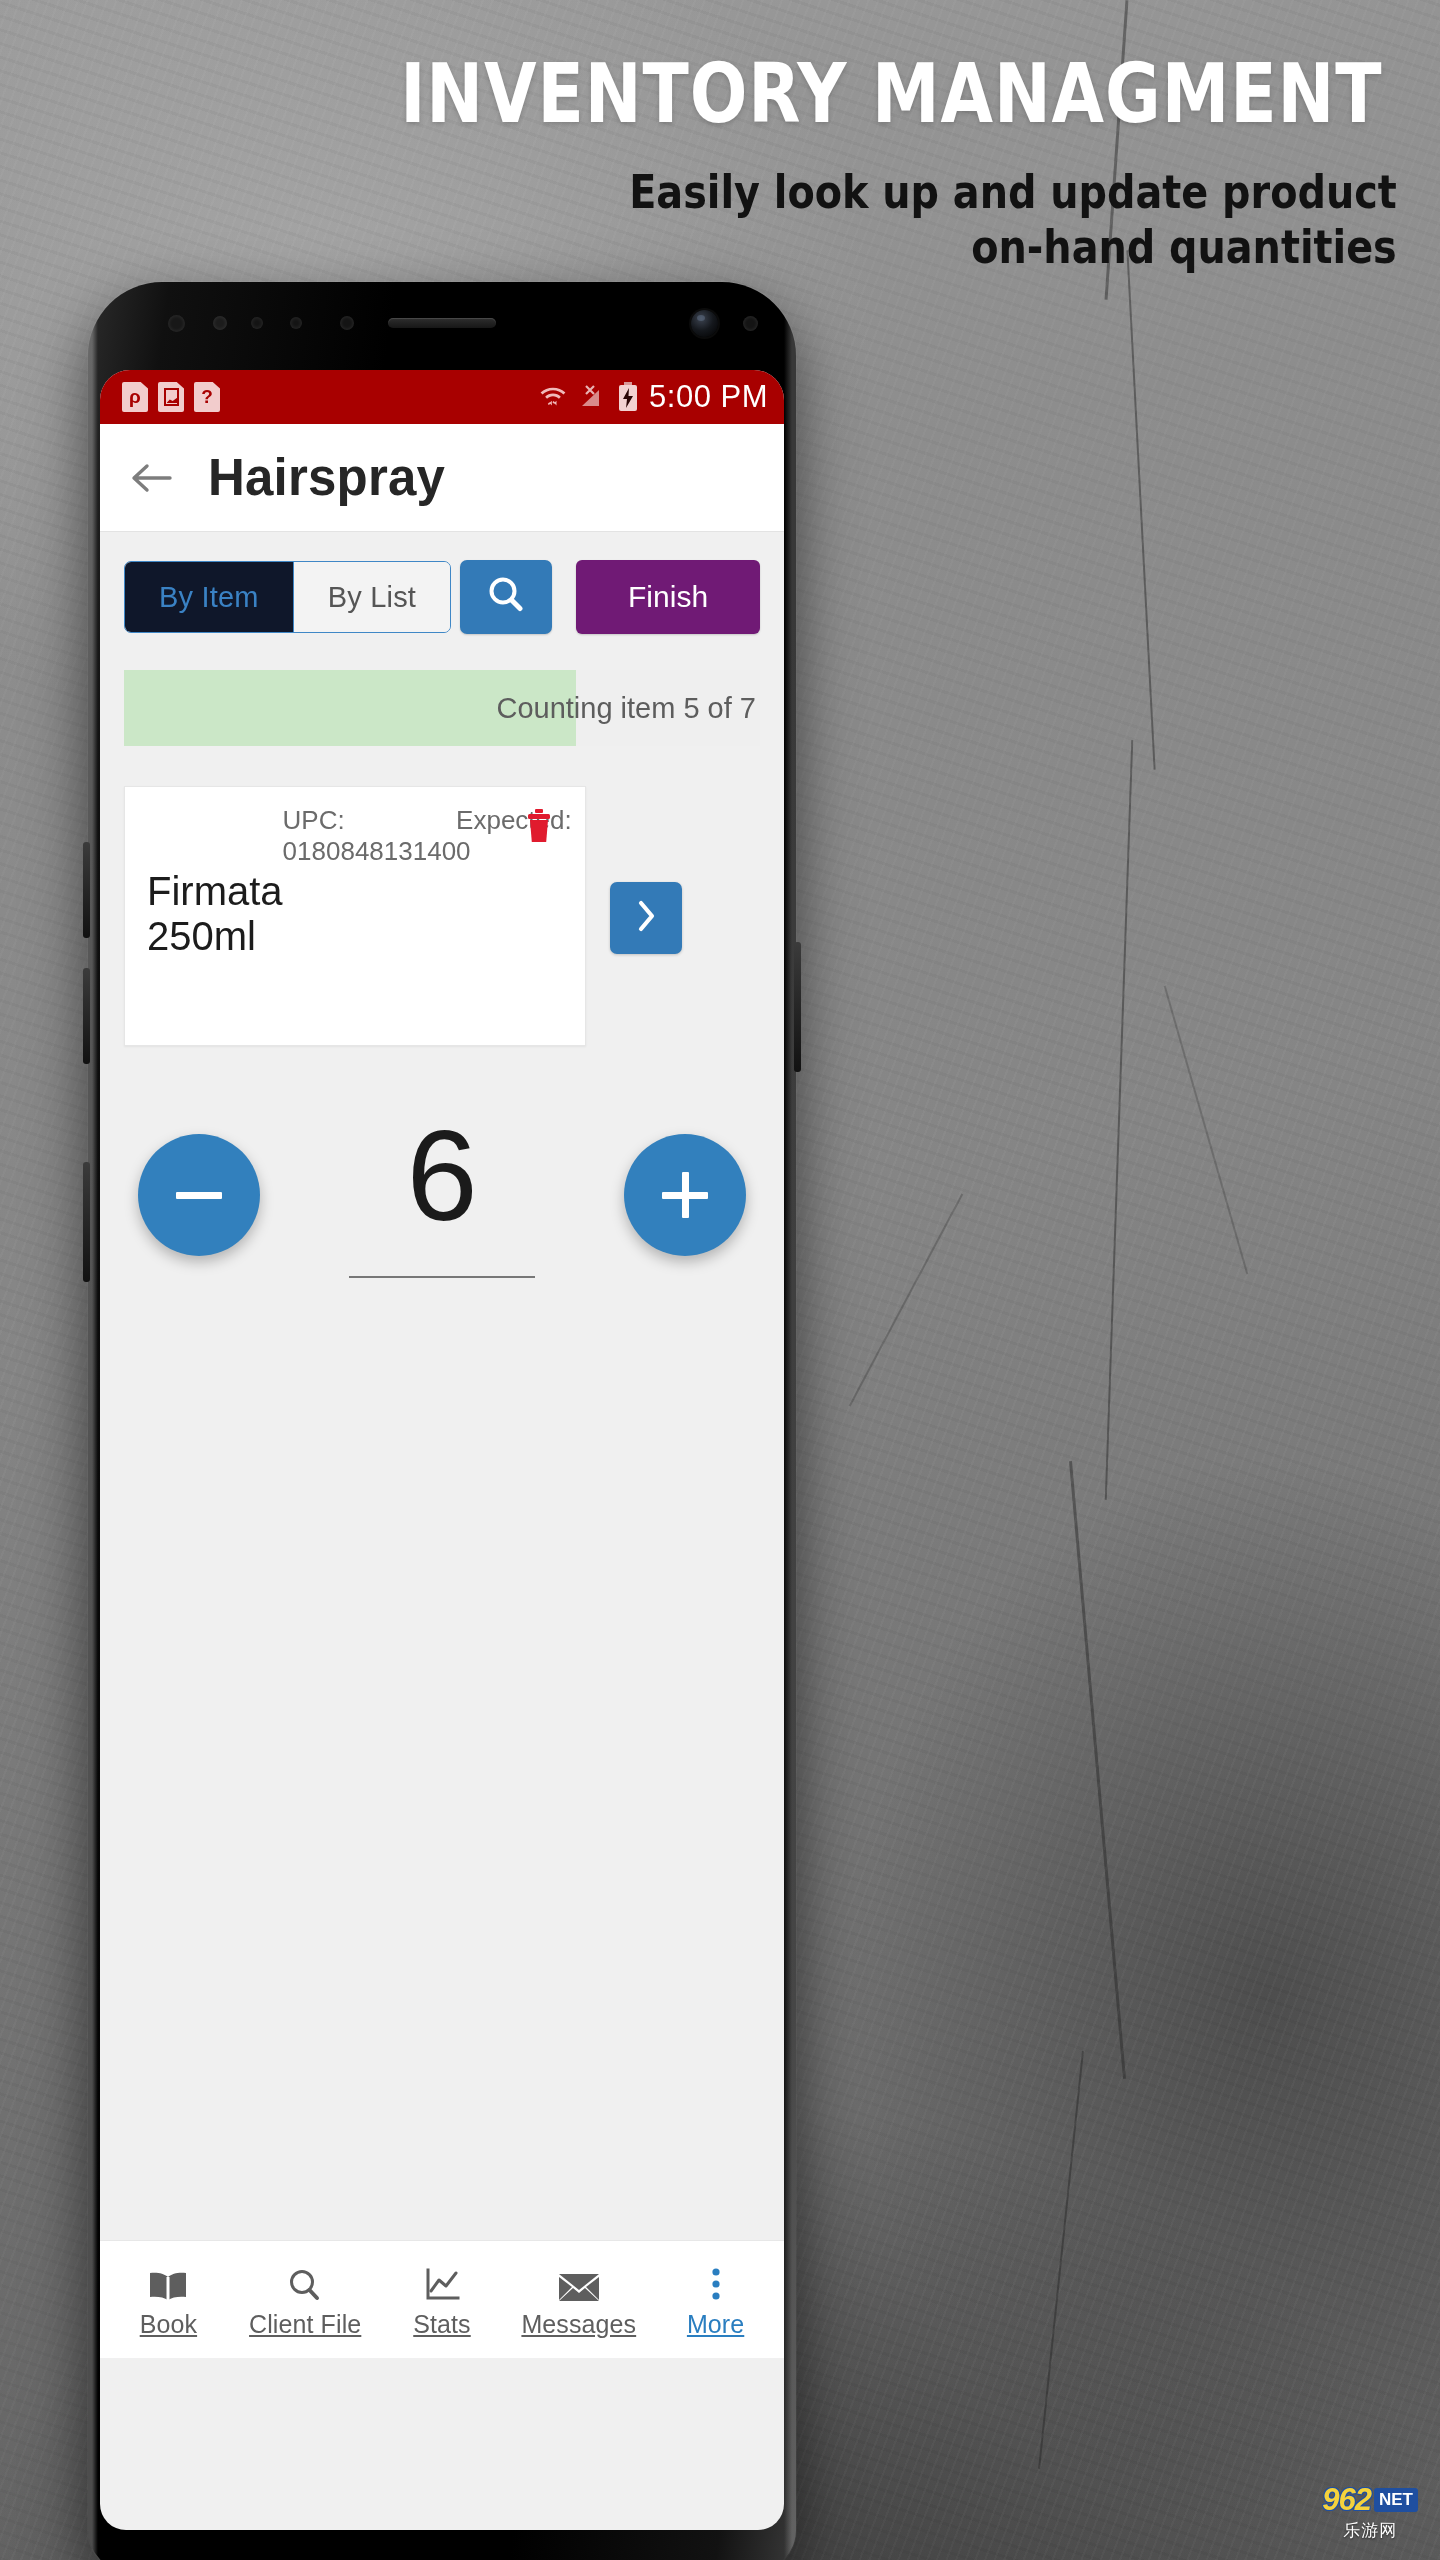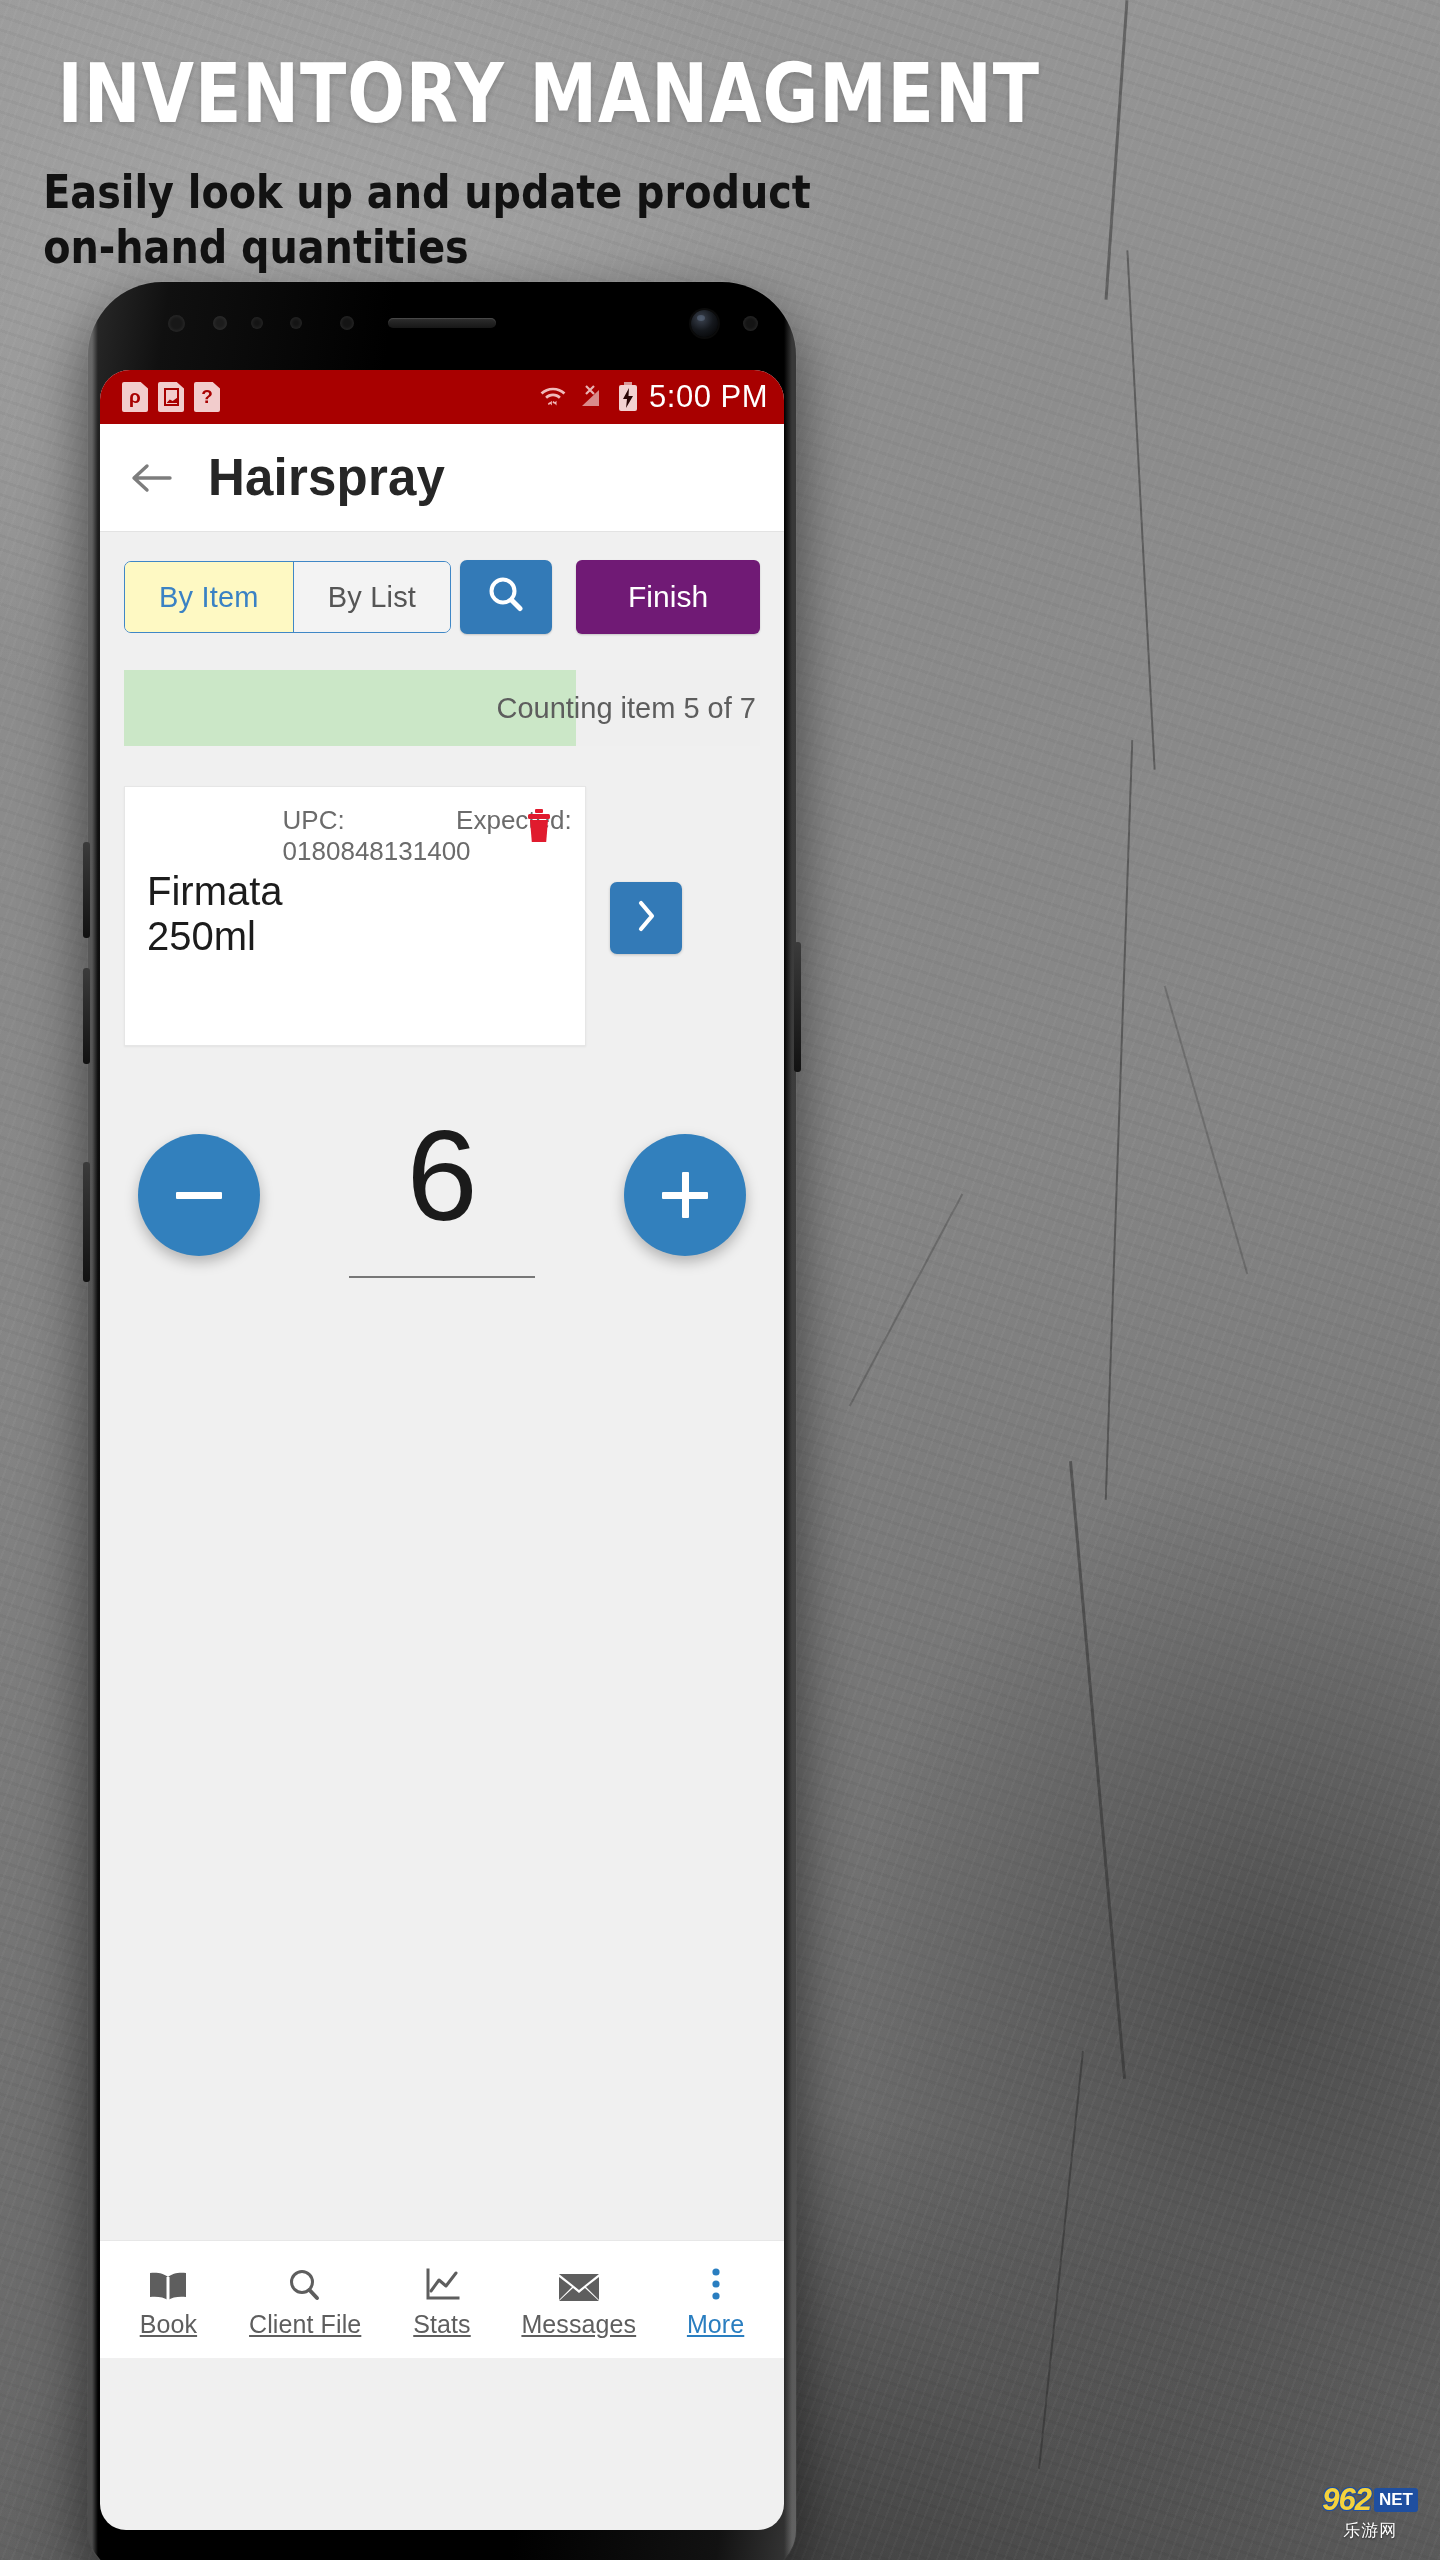--- a/index.html
+++ b/index.html
@@ -36,21 +36,21 @@
   .crack.c1 { left:1115px; top:0; width:3px; height:300px; transform:rotate(4deg); }
   .crack.c2 { left:1140px; top:250px; width:2px; height:520px; transform:rotate(-3deg); }
   .crack.c3 { left:1118px; top:740px; width:2px; height:760px; transform:rotate(2deg); }
   .crack.c4 { left:1096px; top:1460px; width:3px; height:620px; transform:rotate(-5deg); }
   .crack.c5 { left:1060px; top:2050px; width:2px; height:420px; transform:rotate(6deg); }
   .crack.c6 { left:905px;  top:1180px; width:2px; height:240px; transform:rotate(28deg); opacity:.6;}
   .crack.c7 { left:1205px; top:980px;  width:2px; height:300px; transform:rotate(-16deg); opacity:.55;}
 
   
   .headline-wrap {
-    position:absolute; left:0; top:52px; width:1440px; text-align:left;
+    position:absolute; left:0; top:52px; width:1440px; text-align:right;
     z-index:5;
   }
   .headline {
     color:#ffffff;
     font-family:"Liberation Sans Narrow","DejaVu Sans Condensed","Liberation Sans",sans-serif;
     font-weight:bold;
     font-size:82px;
     letter-spacing:1px;
     line-height:1.02;
     transform:scaleX(.92);
@@ -183,21 +183,21 @@
   }
   .seg {
     display:flex; height:72px; border-radius:7px; overflow:hidden;
     border:1px solid #3f87c6;
   }
   .seg-btn {
     display:flex; align-items:center; justify-content:center;
     font-size:29px; letter-spacing:.2px;
     padding:0 34px; min-width:130px;
   }
-  .seg-btn.active { background:#fef9c3; color:#3a82c4; }
+  .seg-btn.active { background:#0f172a; color:#3a82c4; }
   .seg-btn.inactive { background:#f3f3f3; color:#555555; border-left:1px solid #3f87c6; }
 
   .btn-search {
     width:92px; height:74px; margin-left:9px;
     background:#337ab7; border-radius:7px;
     display:flex; align-items:center; justify-content:center;
     box-shadow:0 1px 2px rgba(0,0,0,.18);
   }
   .btn-finish {
     margin-left:24px; height:74px; flex:1;

